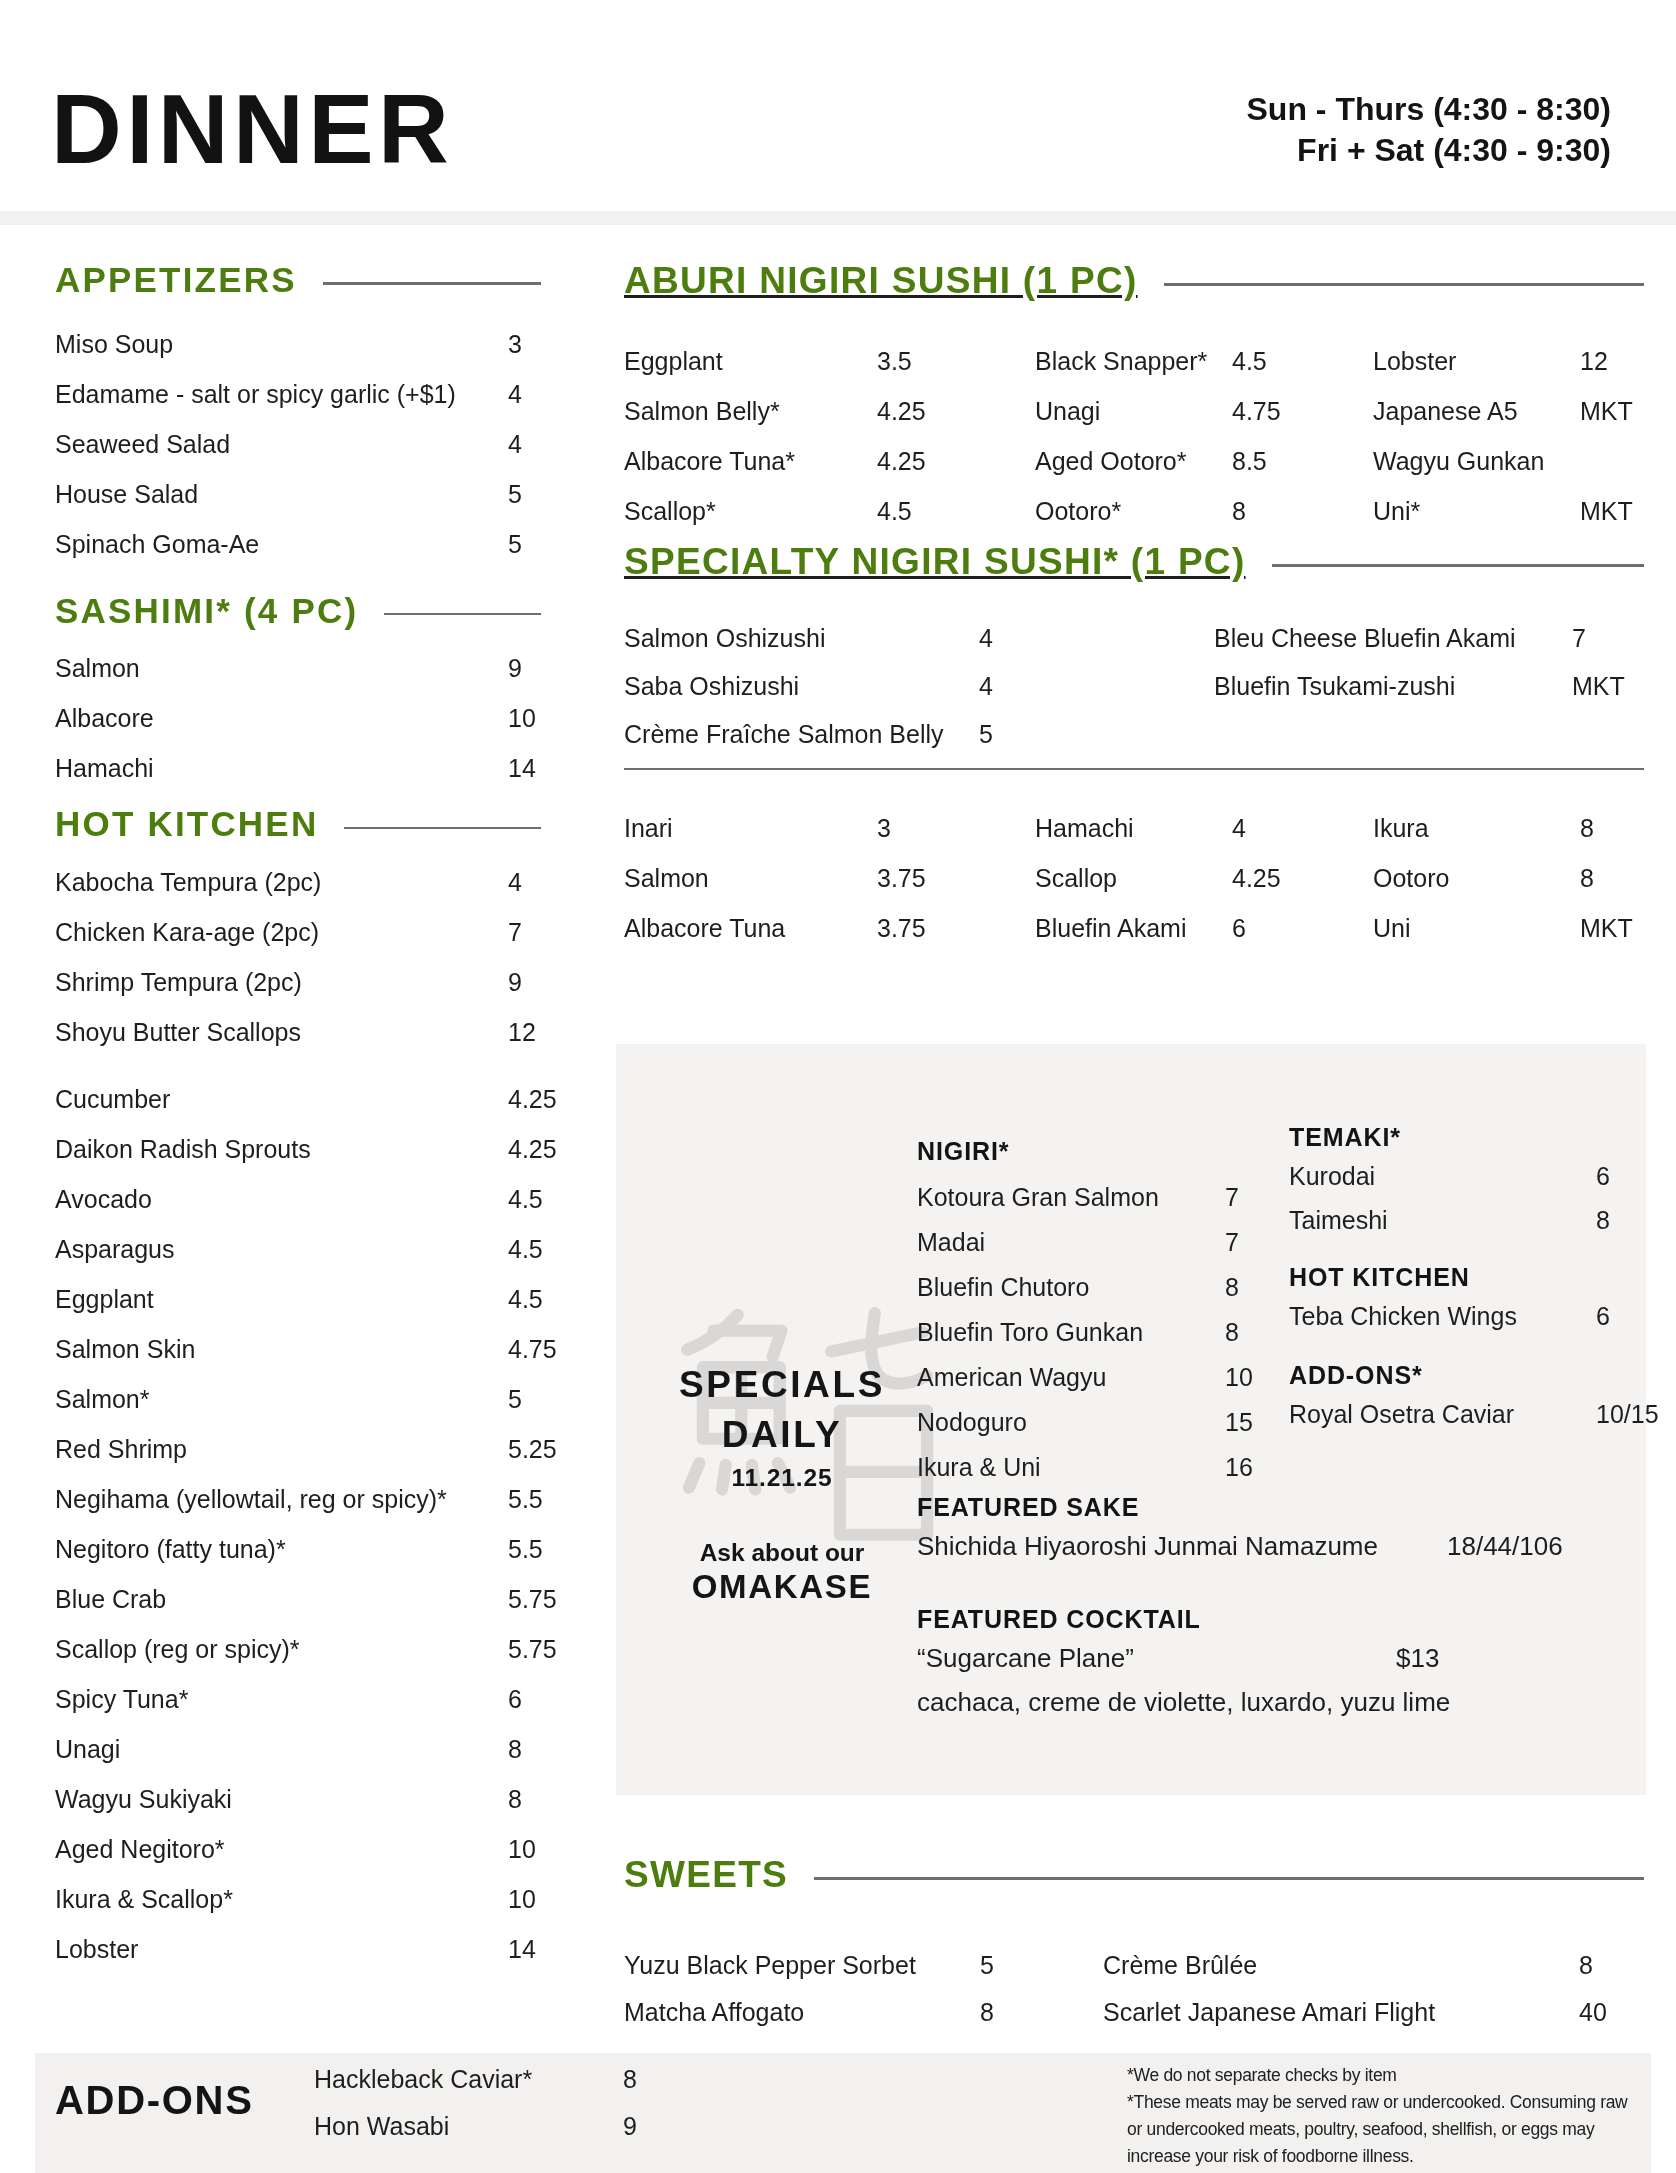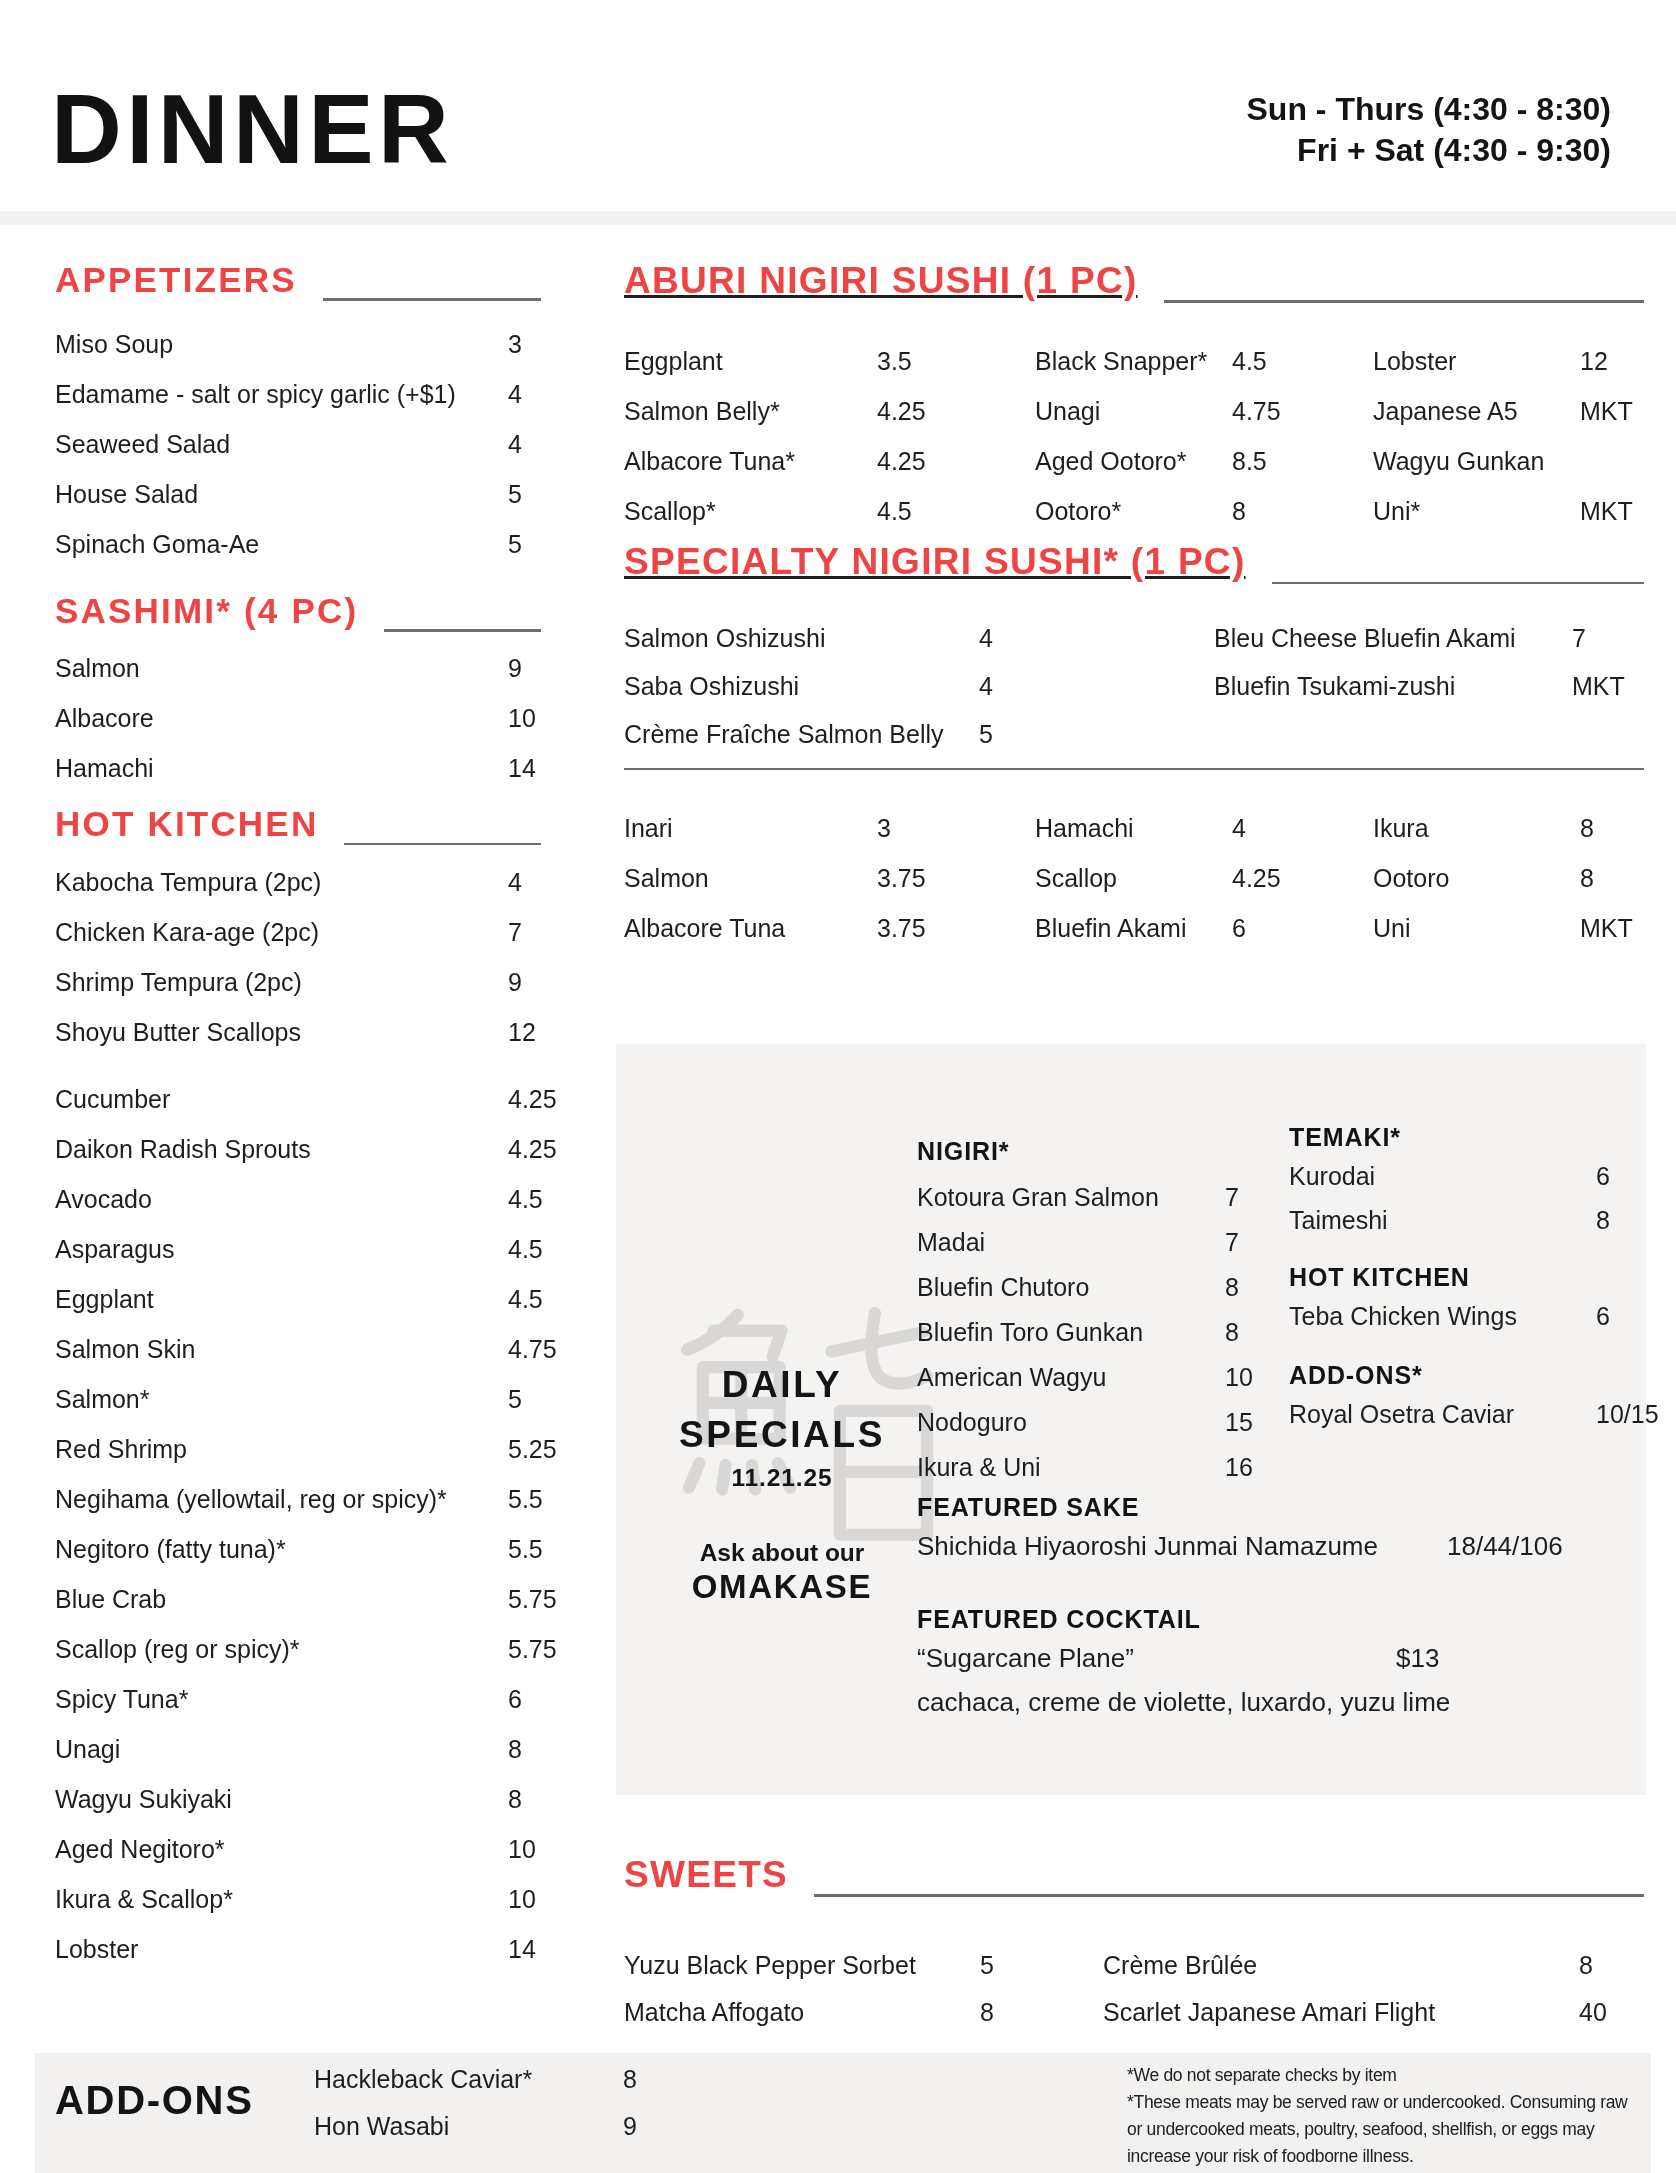--- a/index.html
+++ b/index.html
@@ -12,21 +12,21 @@
     position:absolute;left:51px;top:73px;font-size:98px;font-weight:700;
     letter-spacing:4.4px;line-height:1.15;color:#121212;margin:0;
   }
   .hours{
     position:absolute;right:66px;top:89px;text-align:right;
     font-size:32px;font-weight:700;line-height:41px;color:#141414;
   }
   .divider-band{position:absolute;left:0;top:211px;width:1677px;height:14px;background:#f2f1f0;}
   
   .sec{position:absolute;}
-  .sec-h{display:flex;align-items:flex-end;gap:26px;font-weight:700;color:#ef4444;}
+  .sec-h{display:flex;align-items:center;gap:26px;font-weight:700;color:#4d7c0f;}
   .sec-h .rule{flex:1;height:2.6px;background:#6e6e6e;margin-top:7px;}
   .h-left{font-size:35px;line-height:42px;letter-spacing:2.2px;}
   .h-right{font-size:37px;line-height:44px;letter-spacing:1.3px;}
   .list .irow,.grid .irow{position:relative;height:50px;line-height:50px;font-size:25px;}
   .nm{position:absolute;left:0;white-space:nowrap;}
   .pr{position:absolute;left:var(--px,453px);white-space:nowrap;}
   .grid{position:relative;}
   .subcol{position:absolute;top:0;}
   
   .col-left{left:55px;top:259px;width:486px;}
@@ -448,22 +448,22 @@
       <path d="M74 182 L70 210"></path>
       <path d="M104 182 L108 210"></path>
       <path d="M134 180 L148 208"></path>
       <path d="M195 52 L300 30"></path>
       <path d="M245 8 C240 40 238 62 248 78 C258 92 282 92 305 80"></path>
       <path d="M205 120 L305 120 L305 262 L205 262 Z"></path>
       <path d="M205 190 L305 190"></path>
     </svg>
 
     <div class="ds-center">
+      <div class="ds-title">SPECIALS</div>
       <div class="ds-title">DAILY</div>
-      <div class="ds-title">SPECIALS</div>
       <div class="ds-date">11.21.25</div>
     </div>
     <div class="ds-omakase">
       <div class="ds-tagline">Ask about our</div>
       <div class="ds-tagline-big">OMAKASE</div>
     </div>
 
     <div class="ds-group ds-nigiri">
       <div class="ds-h">NIGIRI*</div>
       <div class="rows">

